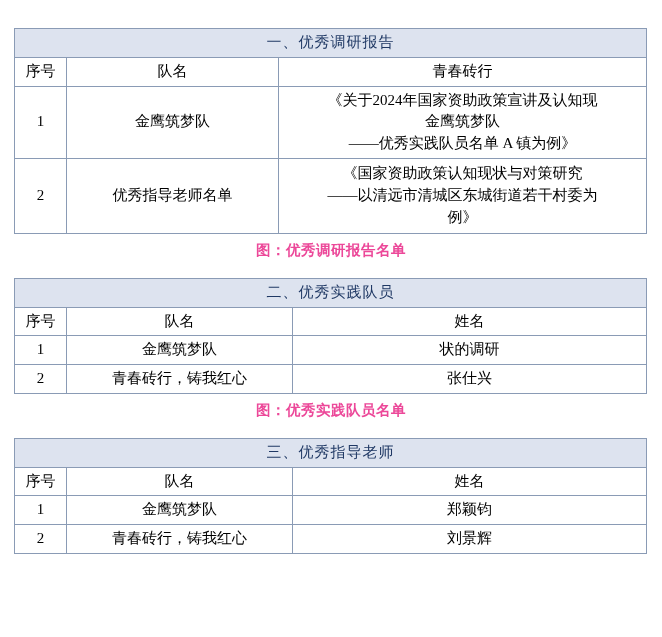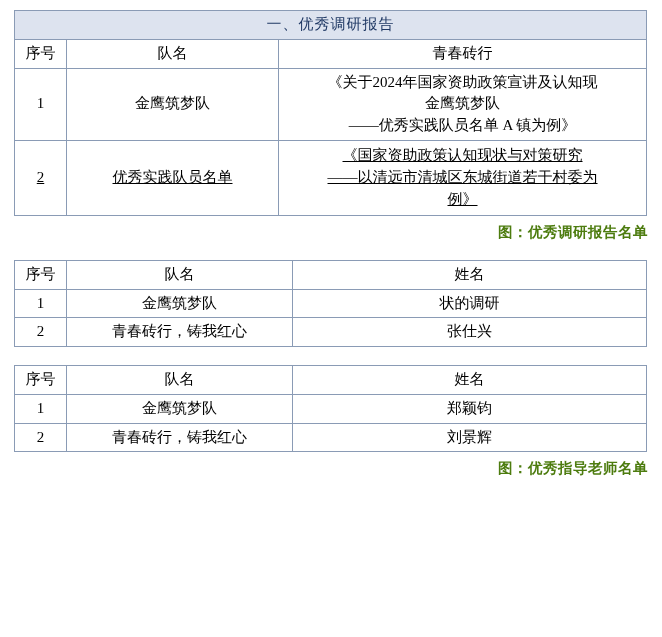--- a/index.html
+++ b/index.html
@@ -17,20 +17,21 @@
   .page {
     width: 662px;
     height: 637px;
     box-sizing: border-box;
     padding: 10px 14px 0 14px;
   }
   table.doc-table {
     width: 560px;
     border-collapse: collapse;
     table-layout: fixed;
+    margin-top: 18px;
   }
   table.doc-table td,
   table.doc-table th {
     border: 1px solid #8a9bb5;
     padding: 3px 4px;
     text-align: center;
     vertical-align: middle;
     font-size: 15px;
     line-height: 1.45;
     font-weight: normal;
@@ -41,41 +42,41 @@
     font-weight: bold;
     letter-spacing: 1px;
     font-size: 15.5px;
     padding: 5px 4px;
   }
   .header-row td {
     font-size: 15px;
     padding: 4px;
   }
   .caption {
-    text-align: right;
-    color: #4d7c0f;
+    text-align: center;
+    color: #ec4899;
     font-weight: bold;
     font-size: 14.5px;
     margin: 7px 0 0 0;
     letter-spacing: 0.5px;
   }
   .block {
     margin-bottom: 18px;
   }
   .report-cell {
     text-align: center;
     line-height: 1.5;
   }
   .col-no { width: 52px; }
   .col-team-1 { width: 212px; }
   .col-rest-1 { width: 368px; }
   .col-team-2 { width: 226px; }
   .col-rest-2 { width: 354px; }
   .row-tall td { height: 64px; }
-  .row-med td { height: 68px; text-decoration: underline; }
+  .row-med td { height: 68px; }
 </style>
 </head>
 <body>
 
 <div class="page">
 
   <div class="block">
     <table class="doc-table">
       <colgroup>
         <col class="col-no">
@@ -95,80 +96,86 @@
           <td>1</td>
           <td>金鹰筑梦队</td>
           <td class="report-cell">
             <div>《关于2024年国家资助政策宣讲及认知现</div>
             <div>金鹰筑梦队</div>
             <div>——优秀实践队员名单 A 镇为例》</div>
           </td>
         </tr>
         <tr class="row-med">
           <td>2</td>
-          <td>优秀实践队员名单</td>
+          <td>优秀指导老师名单</td>
           <td class="report-cell">
             <div>《国家资助政策认知现状与对策研究</div>
             <div>——以清远市清城区东城街道若干村委为</div>
             <div>例》</div>
           </td>
         </tr>
       </tbody>
     </table>
     <p class="caption">图：优秀调研报告名单</p>
   </div>
 
   <div class="block">
     <table class="doc-table">
       <colgroup>
         <col class="col-no">
         <col class="col-team-2">
         <col class="col-rest-2">
       </colgroup>
       <tbody>
+        <tr class="section-title">
+          <td colspan="3">二、优秀实践队员</td>
+        </tr>
         <tr class="header-row">
           <td>序号</td>
           <td>队名</td>
           <td>姓名</td>
         </tr>
         <tr>
           <td>1</td>
           <td>金鹰筑梦队</td>
           <td>状的调研</td>
         </tr>
         <tr>
           <td>2</td>
           <td>青春砖行，铸我红心</td>
           <td>张仕兴</td>
         </tr>
       </tbody>
     </table>
+    <p class="caption">图：优秀实践队员名单</p>
   </div>
 
   <div class="block">
     <table class="doc-table">
       <colgroup>
         <col class="col-no">
         <col class="col-team-2">
         <col class="col-rest-2">
       </colgroup>
       <tbody>
+        <tr class="section-title">
+          <td colspan="3">三、优秀指导老师</td>
+        </tr>
         <tr class="header-row">
           <td>序号</td>
           <td>队名</td>
           <td>姓名</td>
         </tr>
         <tr>
           <td>1</td>
           <td>金鹰筑梦队</td>
           <td>郑颖钧</td>
         </tr>
         <tr>
           <td>2</td>
           <td>青春砖行，铸我红心</td>
           <td>刘景辉</td>
         </tr>
       </tbody>
     </table>
-    <p class="caption">图：优秀指导老师名单</p>
   </div>
 
 </div>
 
 </body></html>

